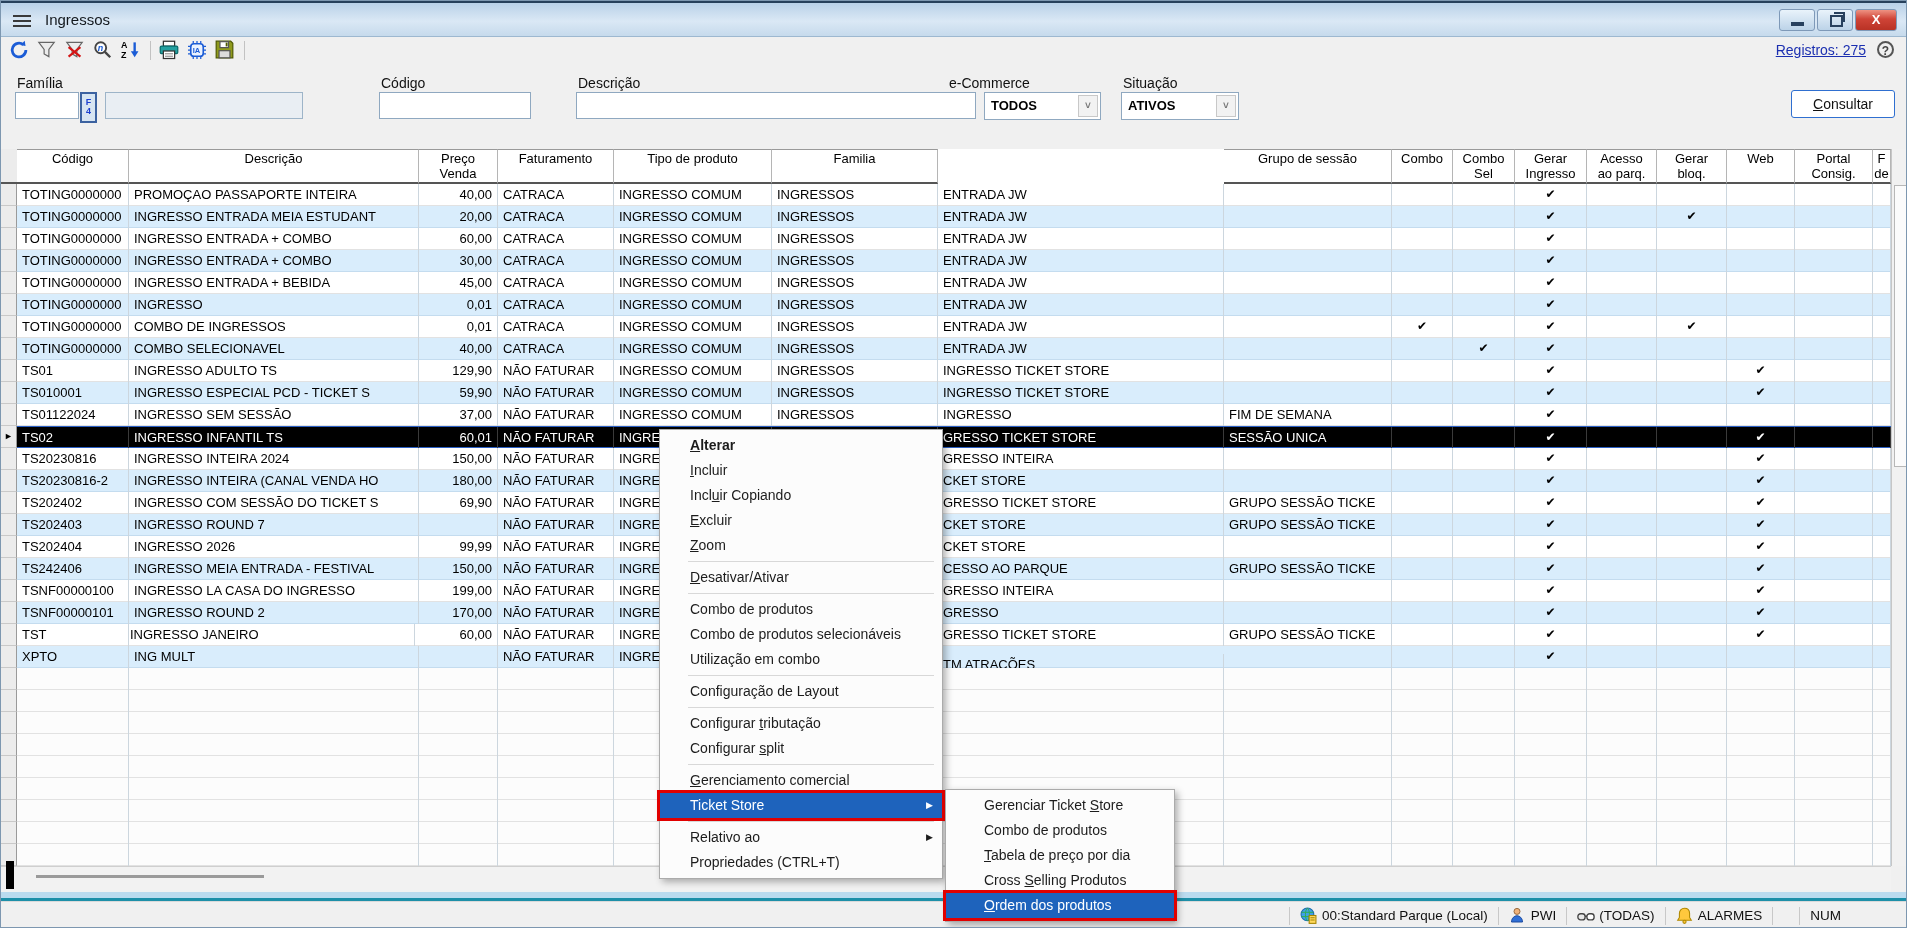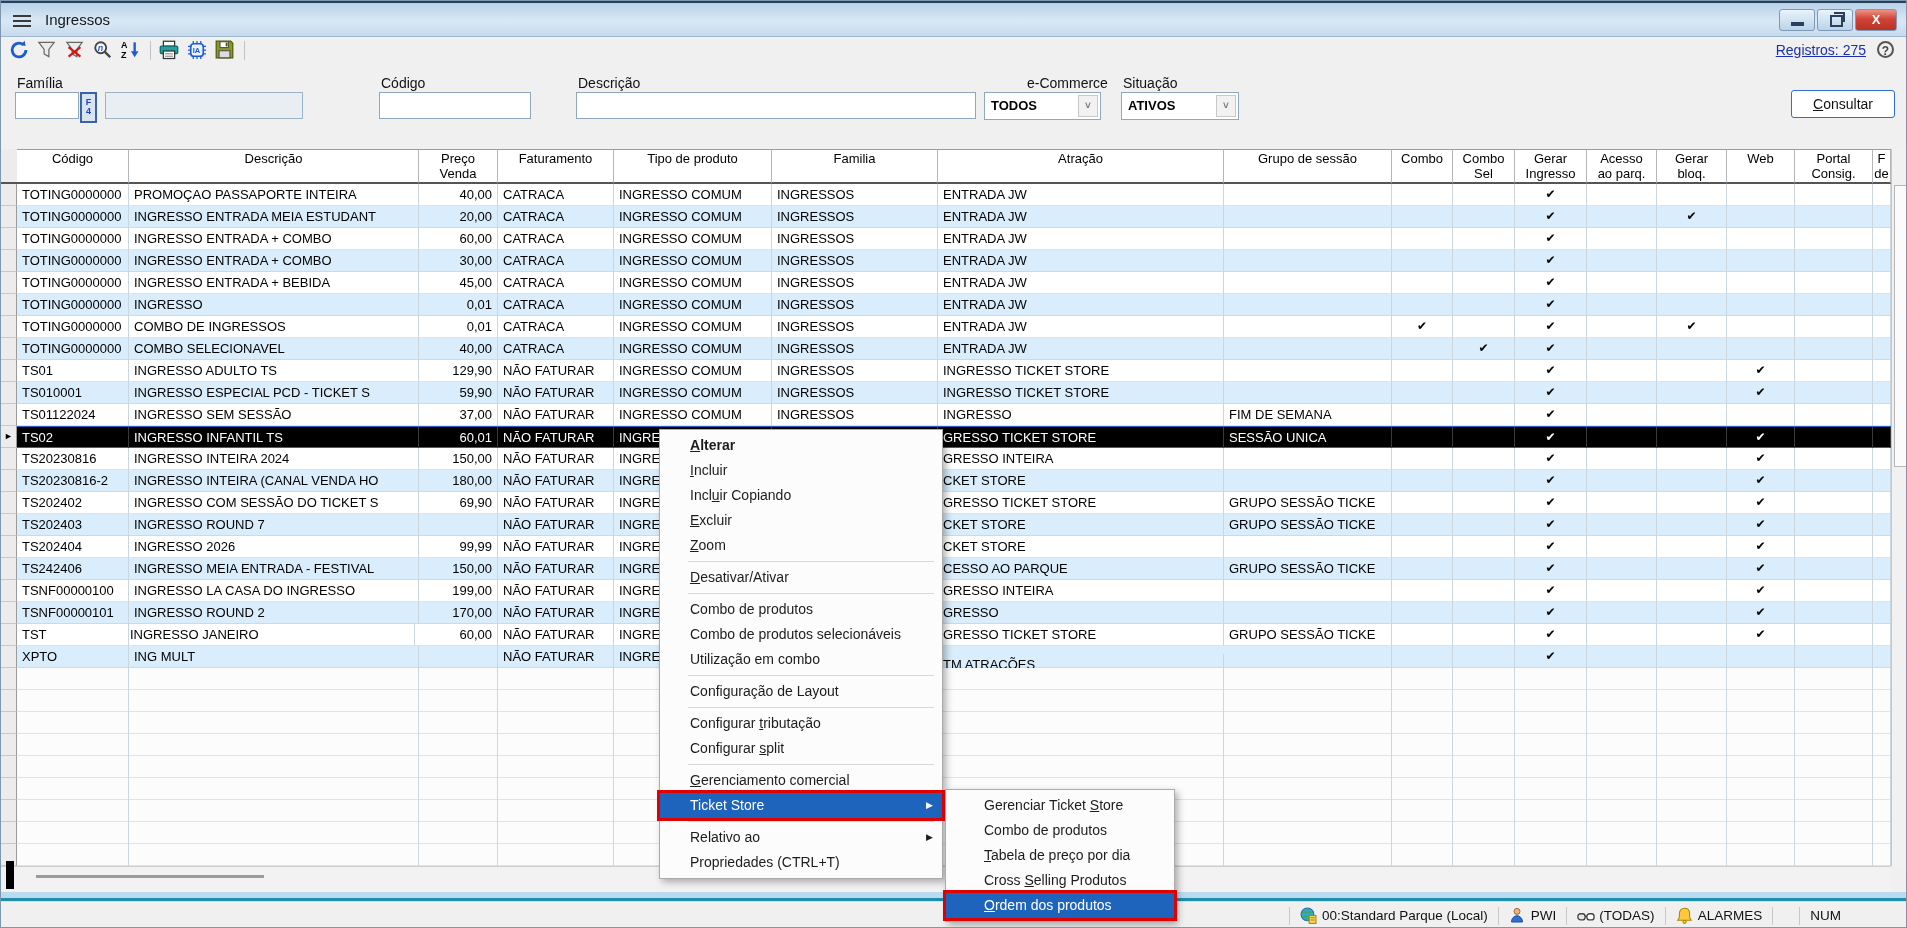--- a/index.html
+++ b/index.html
@@ -132,37 +132,36 @@
 
   <div class="filterbar">
     <span class="flabel" style="left:16px">Família</span>
     <input class="finput" style="left: 14px; width: 64px;" value="">
     <span class="f4btn" style="left:79px">F<br>4</span>
     <input class="finput fro" style="left: 104px; width: 198px;" readonly="" value="">
     <span class="flabel" style="left:380px">Código</span>
     <input class="finput" style="left: 378px; width: 152px;" value="">
     <span class="flabel" style="left:577px">Descrição</span>
     <input class="finput" style="left: 575px; width: 400px;" value="">
-    <span class="flabel" style="left:1026px">e-Commerce</span>
+    <span class="flabel" style="left:948px">e-Commerce</span>
     <div class="fselect" style="left:983px;width:117px"><span>TODOS</span><span class="dd">˅</span></div>
     <span class="flabel" style="left:1122px">Situação</span>
     <div class="fselect" style="left:1120px;width:118px"><span>ATIVOS</span><span class="dd">˅</span></div>
     <div class="consultar"><u>C</u>onsultar</div>
   </div>
 
   <div id="grid">
       <div class="hcorner"></div>
       <div class="hcell" style="left: 16px; width: 112px;">Código</div>
       <div class="hcell" style="left: 128px; width: 290px;">Descrição</div>
       <div class="hcell" style="left: 418px; width: 79px;">Preço
 Venda</div>
       <div class="hcell" style="left: 497px; width: 116px;">Faturamento</div>
       <div class="hcell" style="left: 613px; width: 158px;">Tipo de produto</div>
       <div class="hcell" style="left: 771px; width: 166px;">Familia</div>
-      <div class="hcell" style="left: 937px; width: 286px;">Atração</div>
       <div class="hcell" style="left: 1223px; width: 168px;">Grupo de sessão</div>
       <div class="hcell" style="left: 1391px; width: 61px;">Combo</div>
       <div class="hcell" style="left: 1452px; width: 62px;">Combo
 Sel</div>
       <div class="hcell" style="left: 1514px; width: 72px;">Gerar
 Ingresso</div>
       <div class="hcell" style="left: 1586px; width: 70px;">Acesso
 ao parq.</div>
       <div class="hcell" style="left: 1656px; width: 70px;">Gerar
 bloq.</div>

